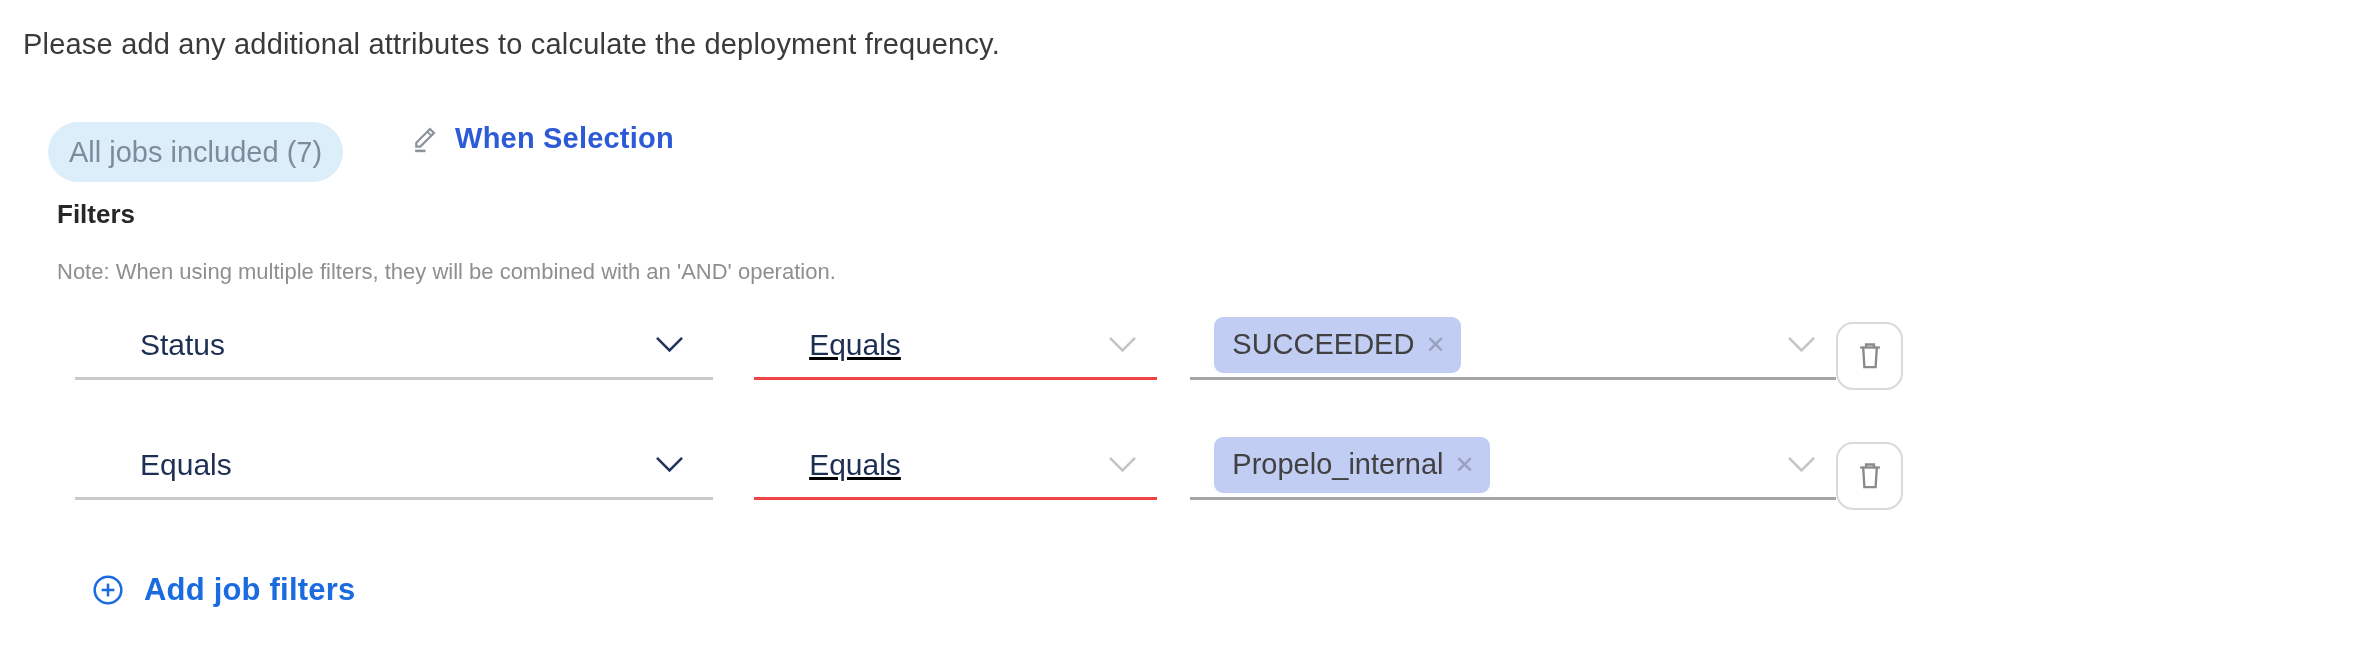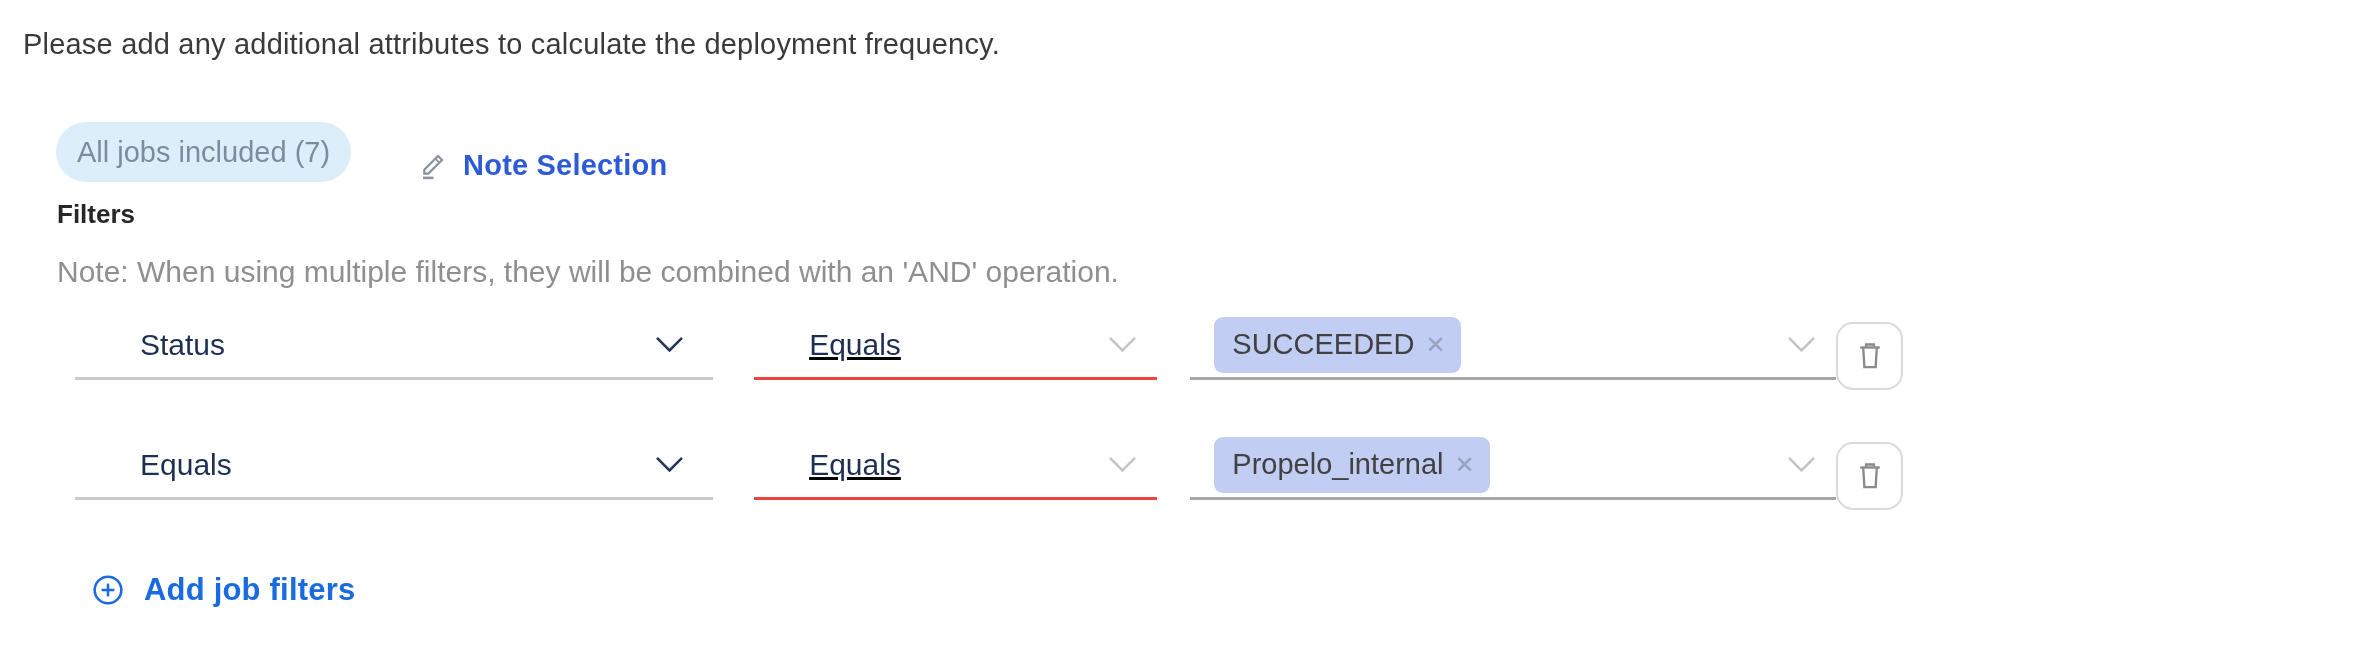--- a/index.html
+++ b/index.html
@@ -8,43 +8,43 @@
     width:1952px;height:654px;
     background:#ffffff;
     font-family:"Liberation Sans", sans-serif;
     overflow:hidden;
   }
   .title{
     position:absolute;left:23px;top:26px;margin:0;
     font-size:29px;line-height:36px;color:#3a3a3a;letter-spacing:.2px;
   }
   .selection-row{
-    position:absolute;left:56px;top:122px;height:60px;
-    display:flex;align-items:flex-end;
+    position:absolute;left:48px;top:122px;height:60px;
+    display:flex;align-items:flex-start;
   }
   .badge{
     display:inline-flex;align-items:center;height:60px;
     padding:0 21px;border-radius:999px;
     background:#ddeefb;color:#7e8b9c;
     font-size:29px;font-weight:400;white-space:nowrap;
   }
   .edit-link{
     display:inline-flex;align-items:center;gap:13px;
     margin-left:68px;cursor:pointer;text-decoration:none;
   }
   .edit-link .label{
     color:#2d5bd8;font-size:29px;font-weight:700;letter-spacing:.2px;
   }
   .filters-heading{
     position:absolute;left:57px;top:196px;margin:0;
     font-size:26px;line-height:36px;font-weight:700;color:#272727;
   }
   .note{
     position:absolute;left:57px;top:254px;margin:0;
-    font-size:30px;line-height:36px;color:#8f8f8f;
+    font-size:22px;line-height:36px;color:#8f8f8f;
   }
   .filter-row{
     position:absolute;left:75px;right:0;height:68px;
     display:flex;align-items:stretch;
   }
   .filter-row.row-0{top:312px;}
   .filter-row.row-1{top:432px;}
   .select{
     position:relative;box-sizing:border-box;height:68px;
     display:flex;align-items:center;cursor:pointer;
@@ -92,21 +92,21 @@
   <div class="selection-row">
     <span class="badge">All jobs included (7)</span>
     <a class="edit-link">
       <span style="display:inline-flex;">
         <svg width="31" height="31" viewBox="0 0 24 24" fill="none" stroke="#8b929c">
           <path d="M14.7 4.6l3.1 3.1L7.2 18.3H4.1v-3.1L14.7 4.6z" stroke-width="1.7"></path>
           <path d="M12.6 6.7l3.1 3.1" stroke-width="1.4"></path>
           <line x1="3.2" y1="21.6" x2="11.2" y2="21.6" stroke-width="2"></line>
         </svg>
       </span>
-      <span class="label">Note Selection</span>
+      <span class="label">When Selection</span>
     </a>
   </div>
 
   <h3 class="filters-heading">Filters</h3>
   <p class="note">Note: When using multiple filters, they will be combined with an 'AND' operation.</p>
 
   <div class="filter-row row-0">
     <div class="select attr">
       <span class="sel-text">Status</span>
       <span class="chev" style="display:inline-flex;">

